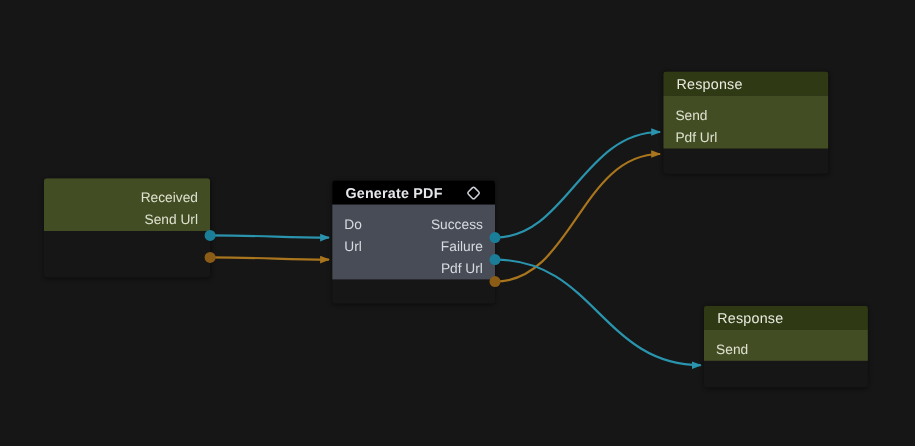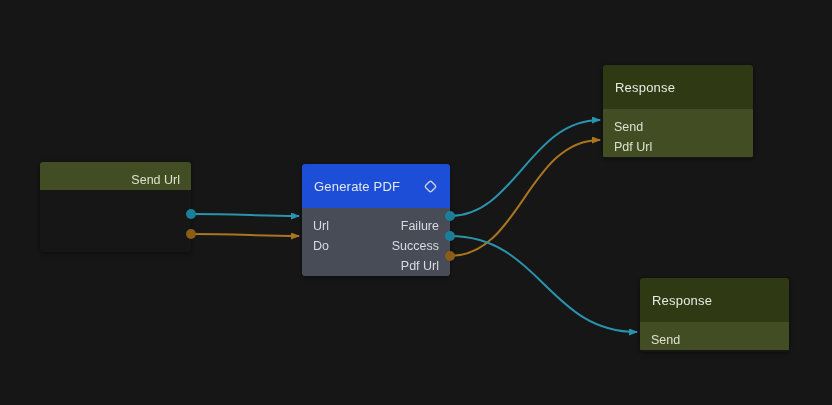--- a/index.html
+++ b/index.html
@@ -14,21 +14,21 @@
   .wires{position:absolute;left:0;top:0;pointer-events:none;z-index:3;}
   .wires .wire{fill:none;stroke-width:2;pointer-events:stroke;}
   .node{
     position:absolute;
     border-radius:3px;
     overflow:hidden;
     z-index:2;
     box-shadow:0 1px 4px rgba(0,0,0,.45);
   }
   .node .hdr{
-    height:44px;
+    height:22px;
     display:flex;align-items:center;
     padding:0 12px;
     box-sizing:border-box;
     font-size:13px;
     letter-spacing:.2px;
   }
   .node .body{
     padding-top:8px;
     box-sizing:border-box;
   }
@@ -39,55 +39,58 @@
     display:flex;
     font-size:12.5px;
   }
   .row .in-label{text-align:left;}
   .row .out-label{margin-left:auto;text-align:right;}
   
   .node.olive .hdr{background:#2f3a15;color:#e9ebe0;}
   .node.olive .body{background:#424d23;}
   .node.olive .row{color:#dde1cf;}
   
-  .node.slate .hdr{background:#1d4ed8;color:#e6e8ec;}
+  .node.slate .hdr{background:#000000;color:#e6e8ec;font-weight:bold;}
   .node.slate .body{background:#474c57;}
   .node.slate .row{color:#d8dbe0;}
   .hdr .node-icon{margin-left:auto;display:flex;align-items:center;}
 </style>
 </head>
 <body>
 
 <div class="canvas">
 
   <div class="node olive" style="left:40px;top:162px;width:151px;height:90px;">
     <div class="body">
+      <div class="row">
+        <span class="out-label">Received</span>
+      </div>
       <div class="row">
         <span class="out-label">Send Url</span>
       </div>
     </div>
   </div>
 
   <div class="node slate" style="left:302px;top:164px;width:148px;height:112px;">
     <div class="hdr">
       <span>Generate PDF</span>
       <span class="node-icon">
         <svg width="15" height="15" viewBox="0 0 15 15">
           <rect x="3.4" y="3.4" width="8.2" height="8.2" rx="1.6" transform="rotate(45 7.5 7.5)" fill="none" stroke="#ccd1d9" stroke-width="1.4"></rect>
         </svg>
       </span>
     </div>
     <div class="body">
       <div class="row">
+        <span class="in-label">Do</span>
+        <span class="out-label">Success</span>
+      </div>
+      <div class="row">
         <span class="in-label">Url</span>
         <span class="out-label">Failure</span>
-      </div>
-      <div class="row">
-        <span class="in-label">Do</span>
-        <span class="out-label">Success</span>
       </div>
       <div class="row">
         <span class="out-label">Pdf Url</span>
       </div>
     </div>
   </div>
 
   <div class="node olive" style="left:603px;top:65px;width:150px;height:93px;">
     <div class="hdr">
       <span>Response</span>

